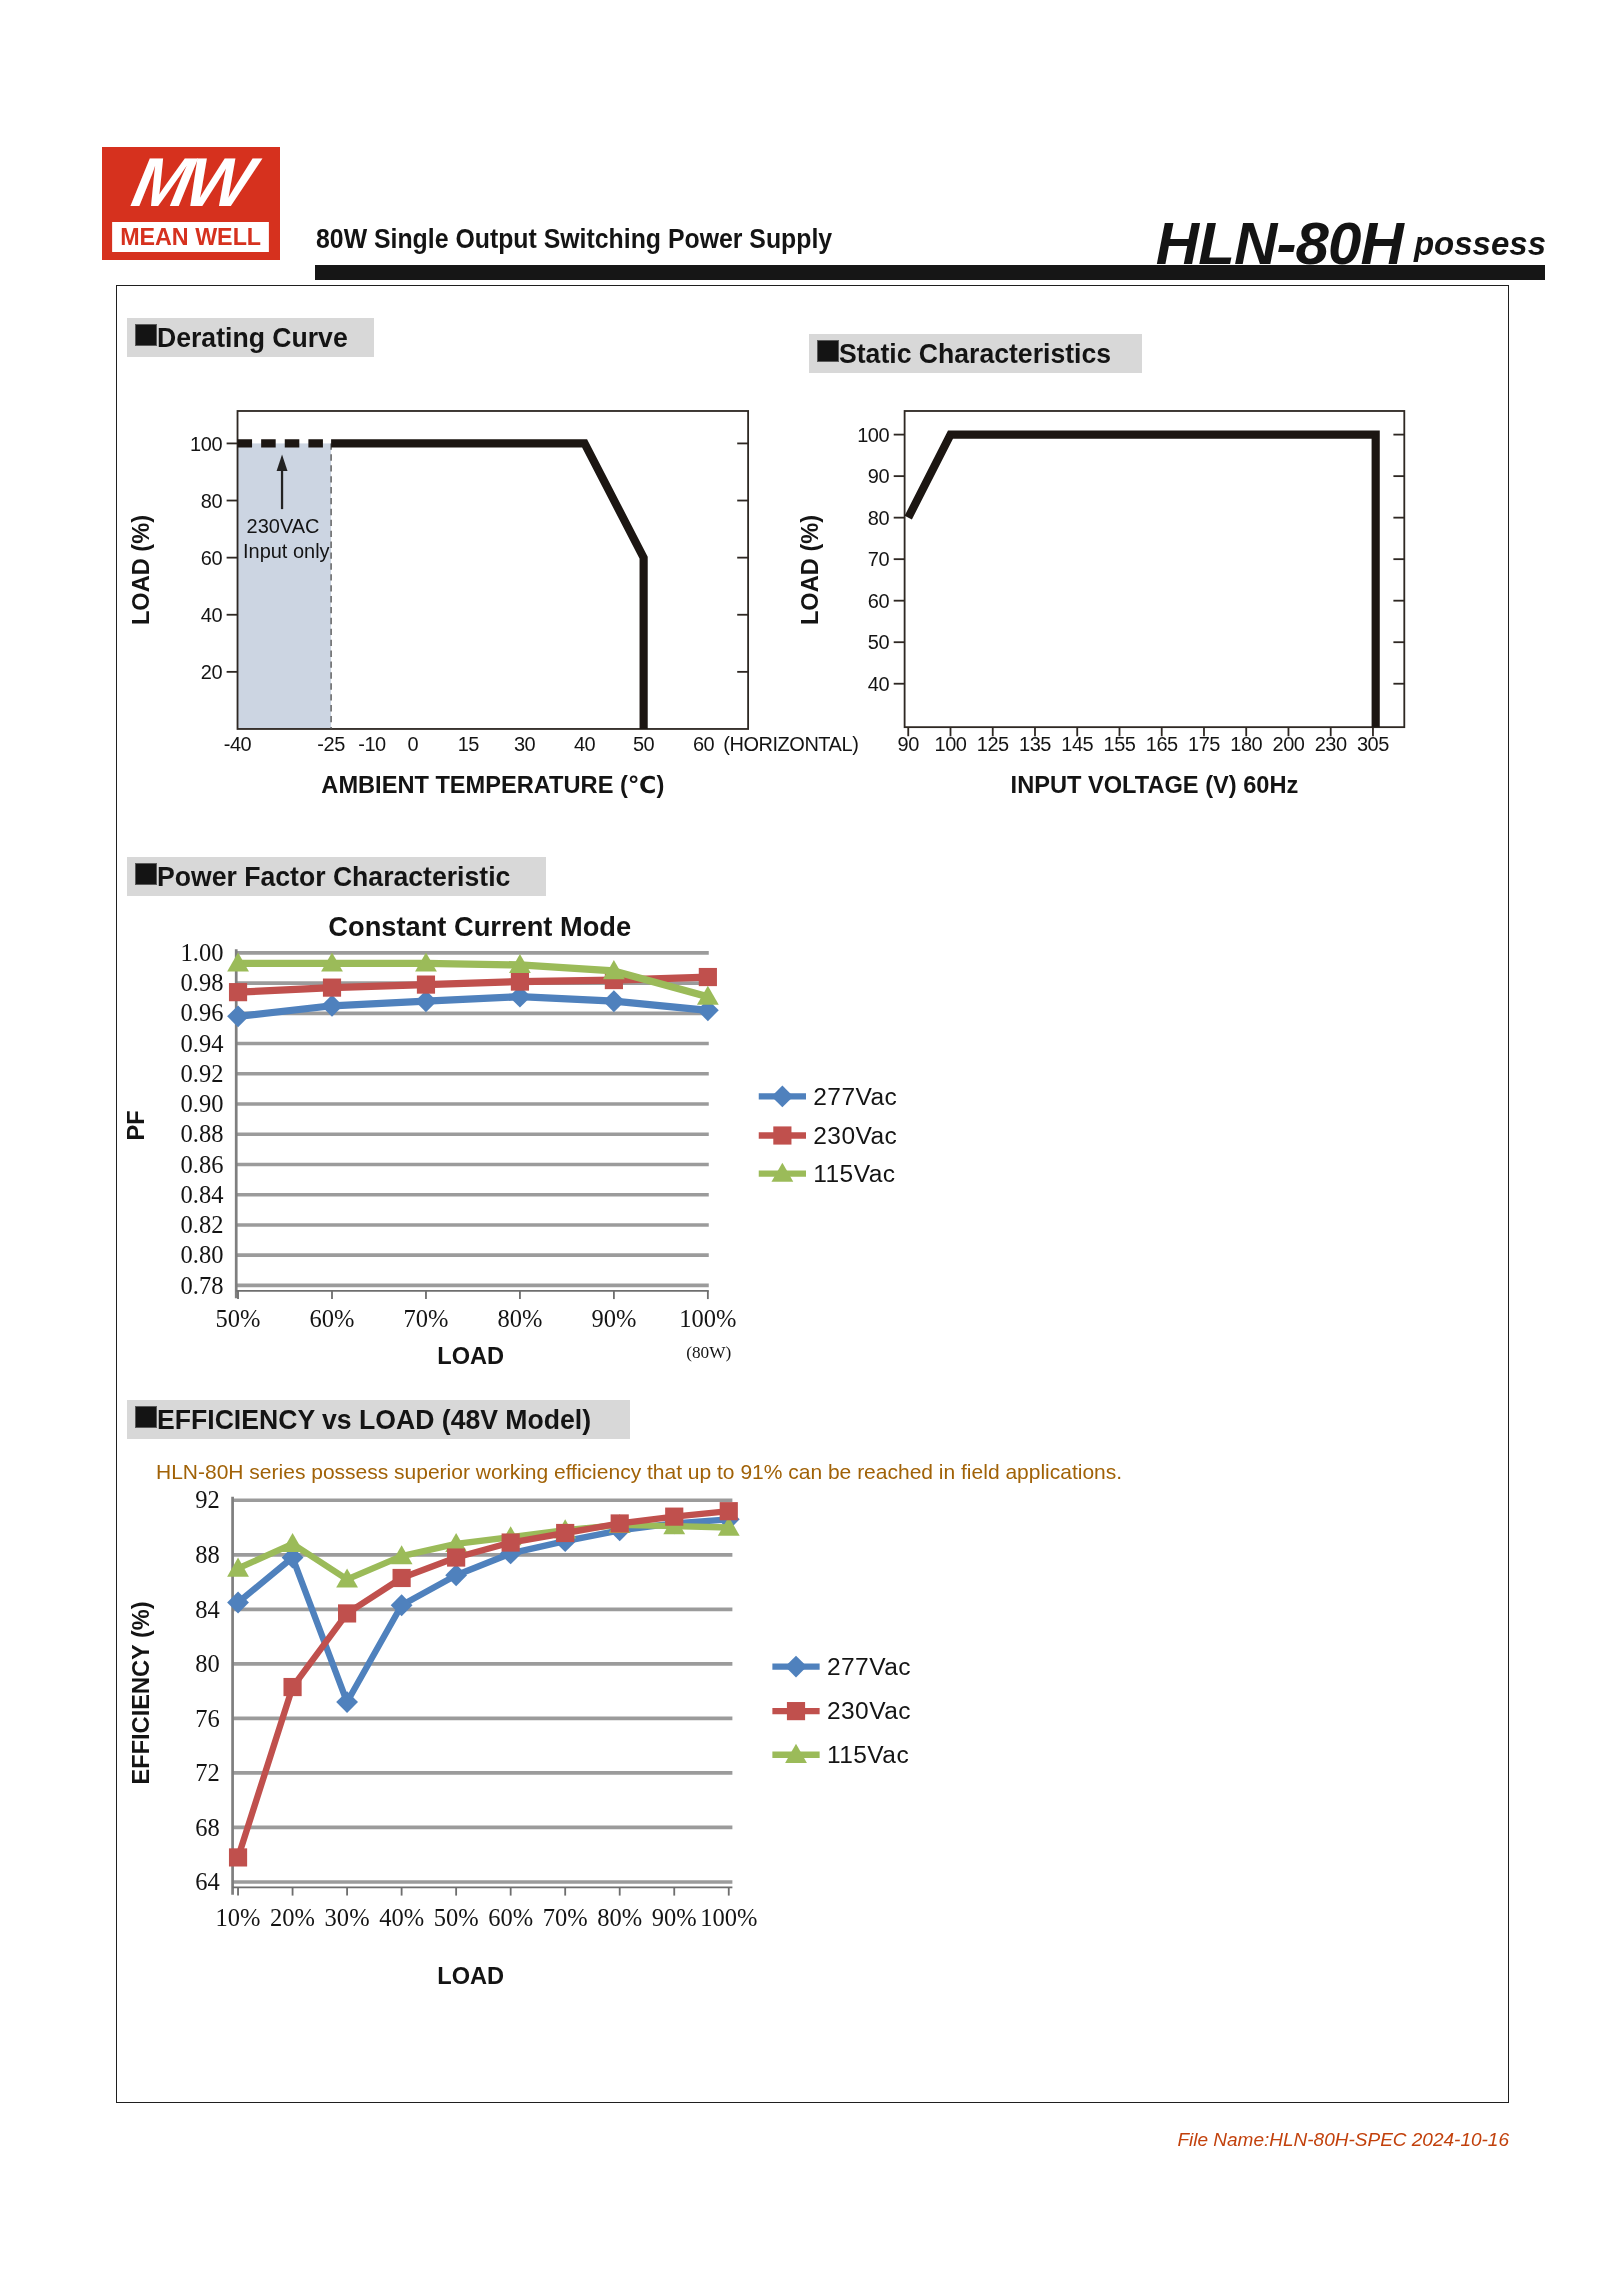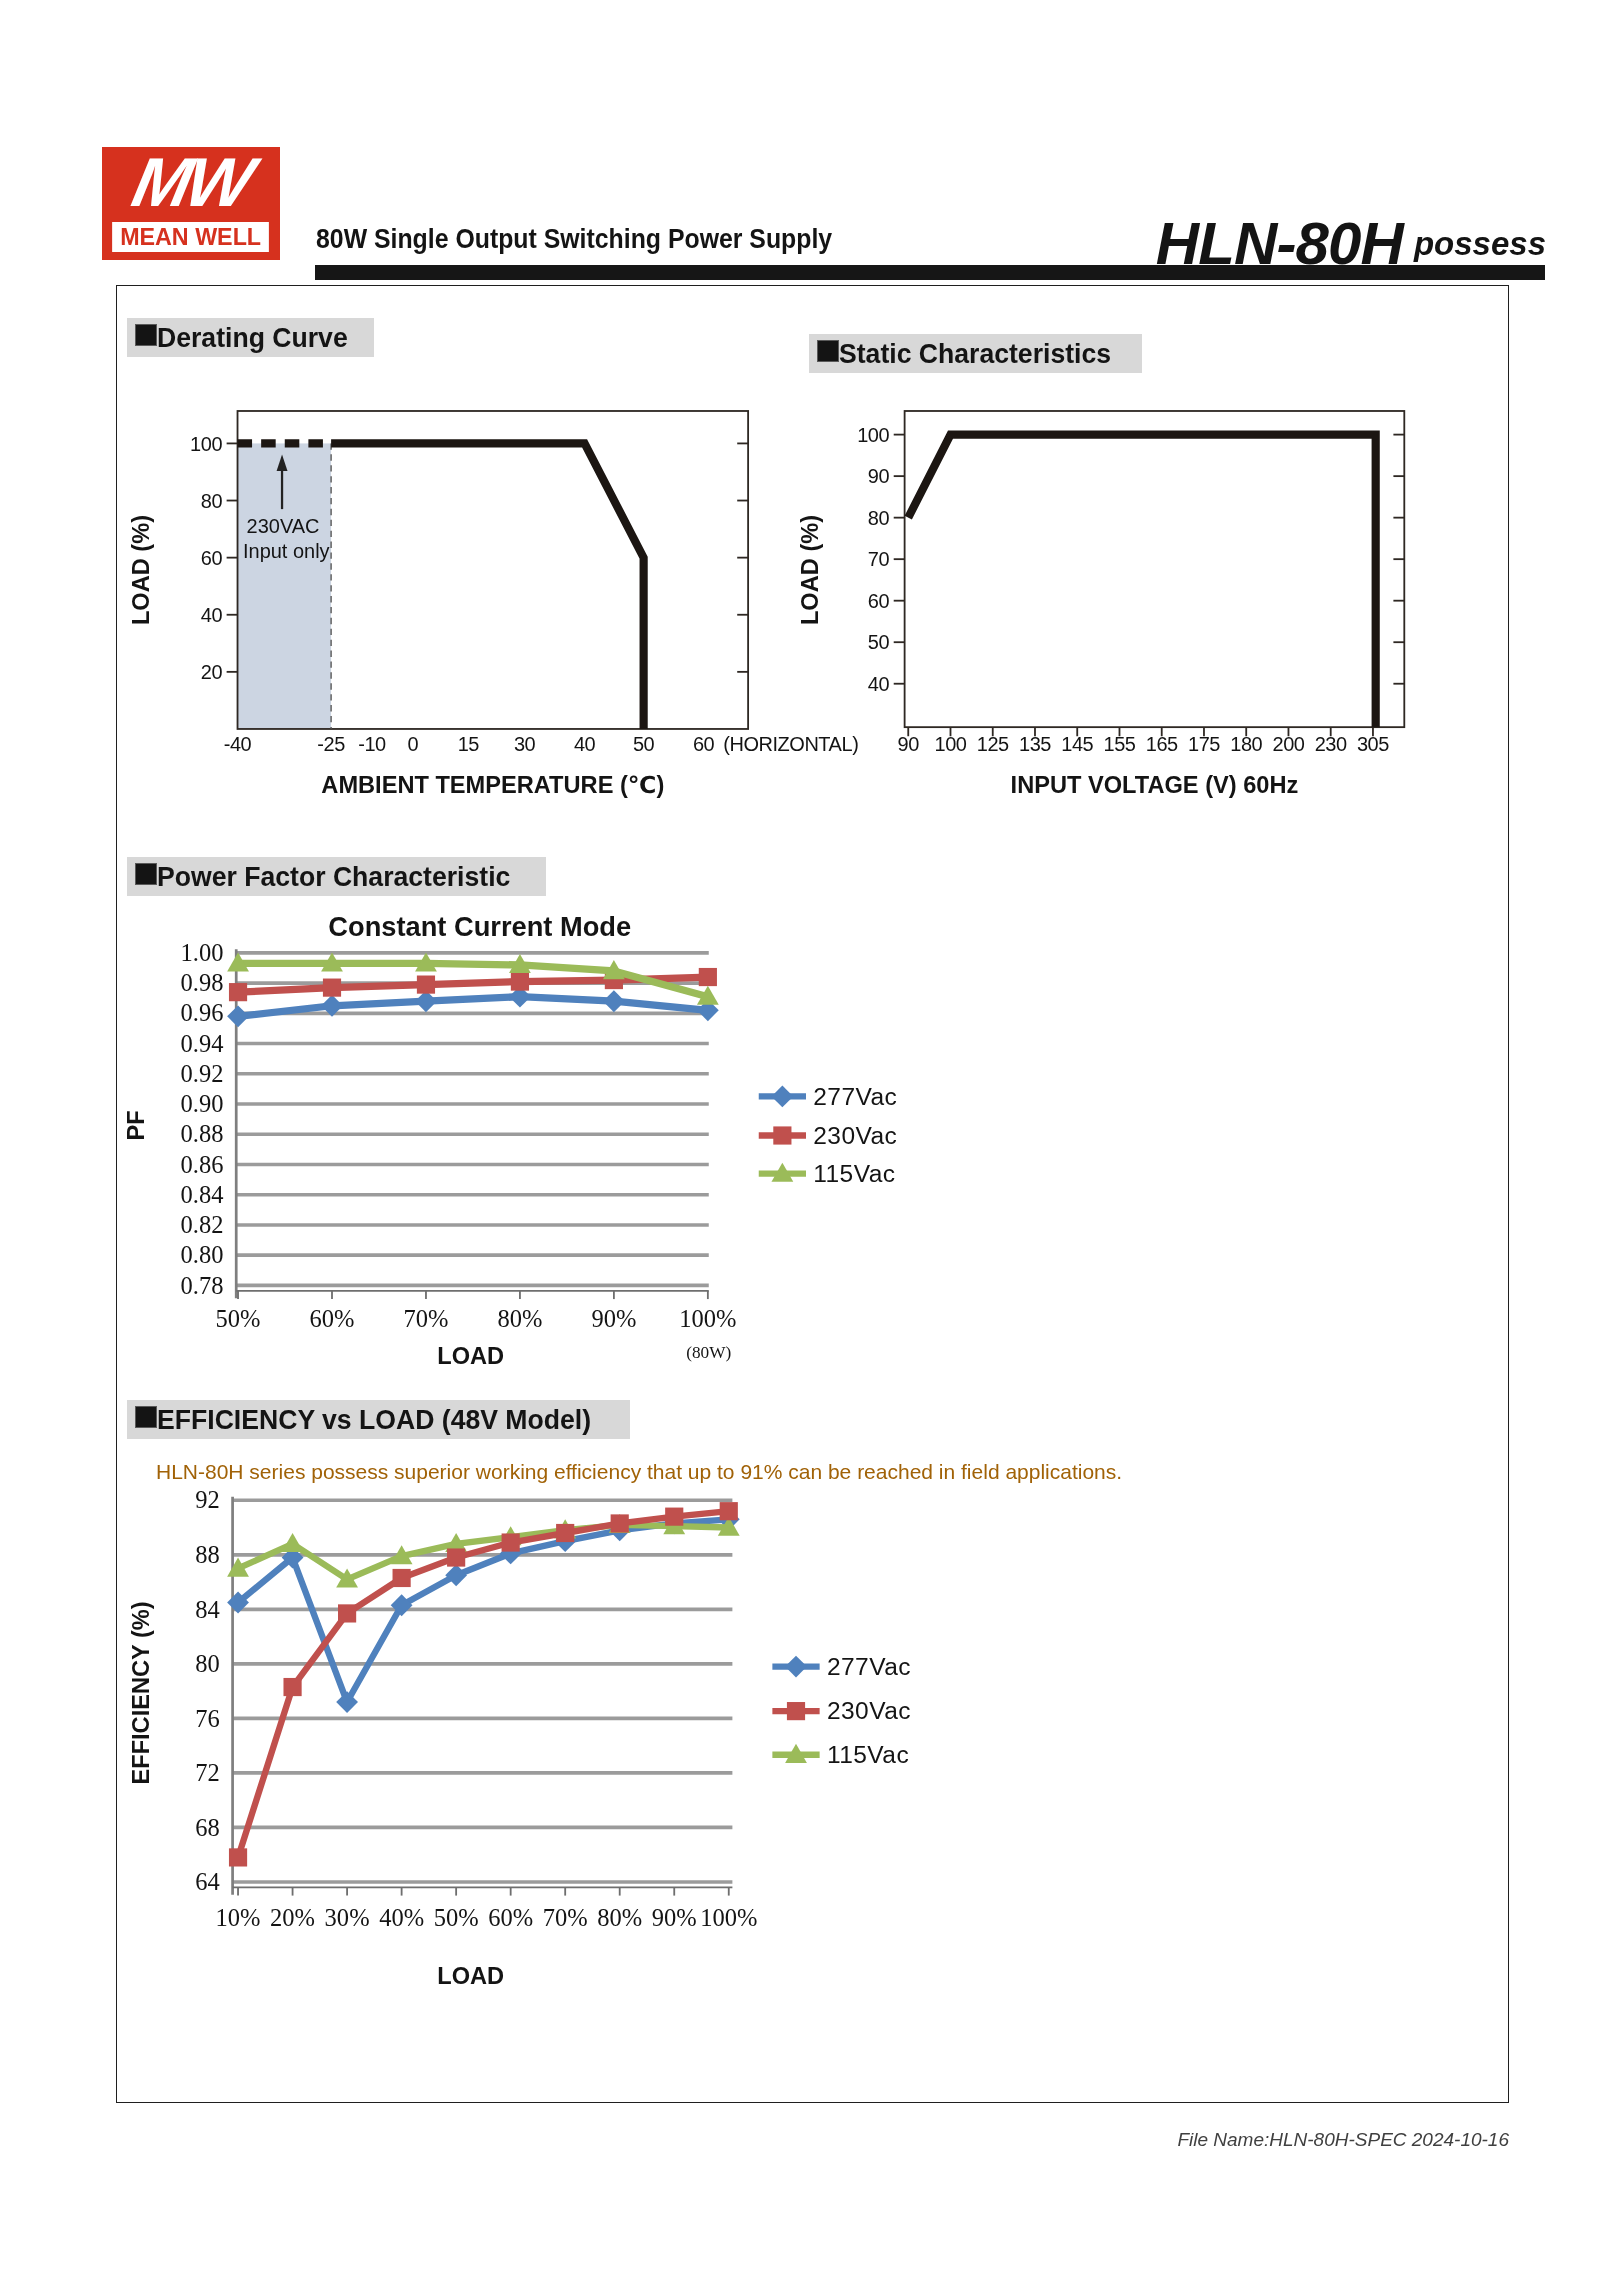--- a/index.html
+++ b/index.html
@@ -28,21 +28,21 @@
   
   .sec{position:absolute;display:inline-flex;align-items:flex-start;background:#D8D8D8;
        padding:5.5px 16.4px 5.5px 8.2px;}
   .sec .bullet{width:20px;height:20px;background:#141414;border:0.9px solid #5a5a5a;flex:none;}
   .sec .sec-label{font-size:28px;font-weight:bold;line-height:1;transform:scaleX(0.95);
                   transform-origin:left center;white-space:nowrap;}
 
   .eff-note{position:absolute;left:156px;top:1460px;font-size:21px;color:#a16207;white-space:nowrap;}
 
   .footer{position:absolute;left:909px;top:2129px;width:600px;text-align:right;
-          font-size:19px;font-style:italic;color:#404040;}
+          font-size:19px;font-style:italic;color:#c2410c;}
 
   
   svg.chart{position:absolute;overflow:visible;}
   .ax22{font:22px "Liberation Sans","DejaVu Sans",sans-serif;fill:#141414;letter-spacing:-0.5px;}
   .an22{font:22px "Liberation Sans","DejaVu Sans",sans-serif;fill:#141414;}
   .axb26{font:bold 26px "Liberation Sans","DejaVu Sans",sans-serif;fill:#141414;}
   .srf27{font:27px "Liberation Serif","DejaVu Serif",serif;fill:#141414;}
   .srf18{font:19px "Liberation Serif","DejaVu Serif",serif;fill:#141414;}
   .lg27{font:27px "Liberation Sans","DejaVu Sans",sans-serif;fill:#141414;letter-spacing:0.5px;}
   .ttl30{font:bold 30px "Liberation Sans","DejaVu Sans",sans-serif;fill:#141414;}

